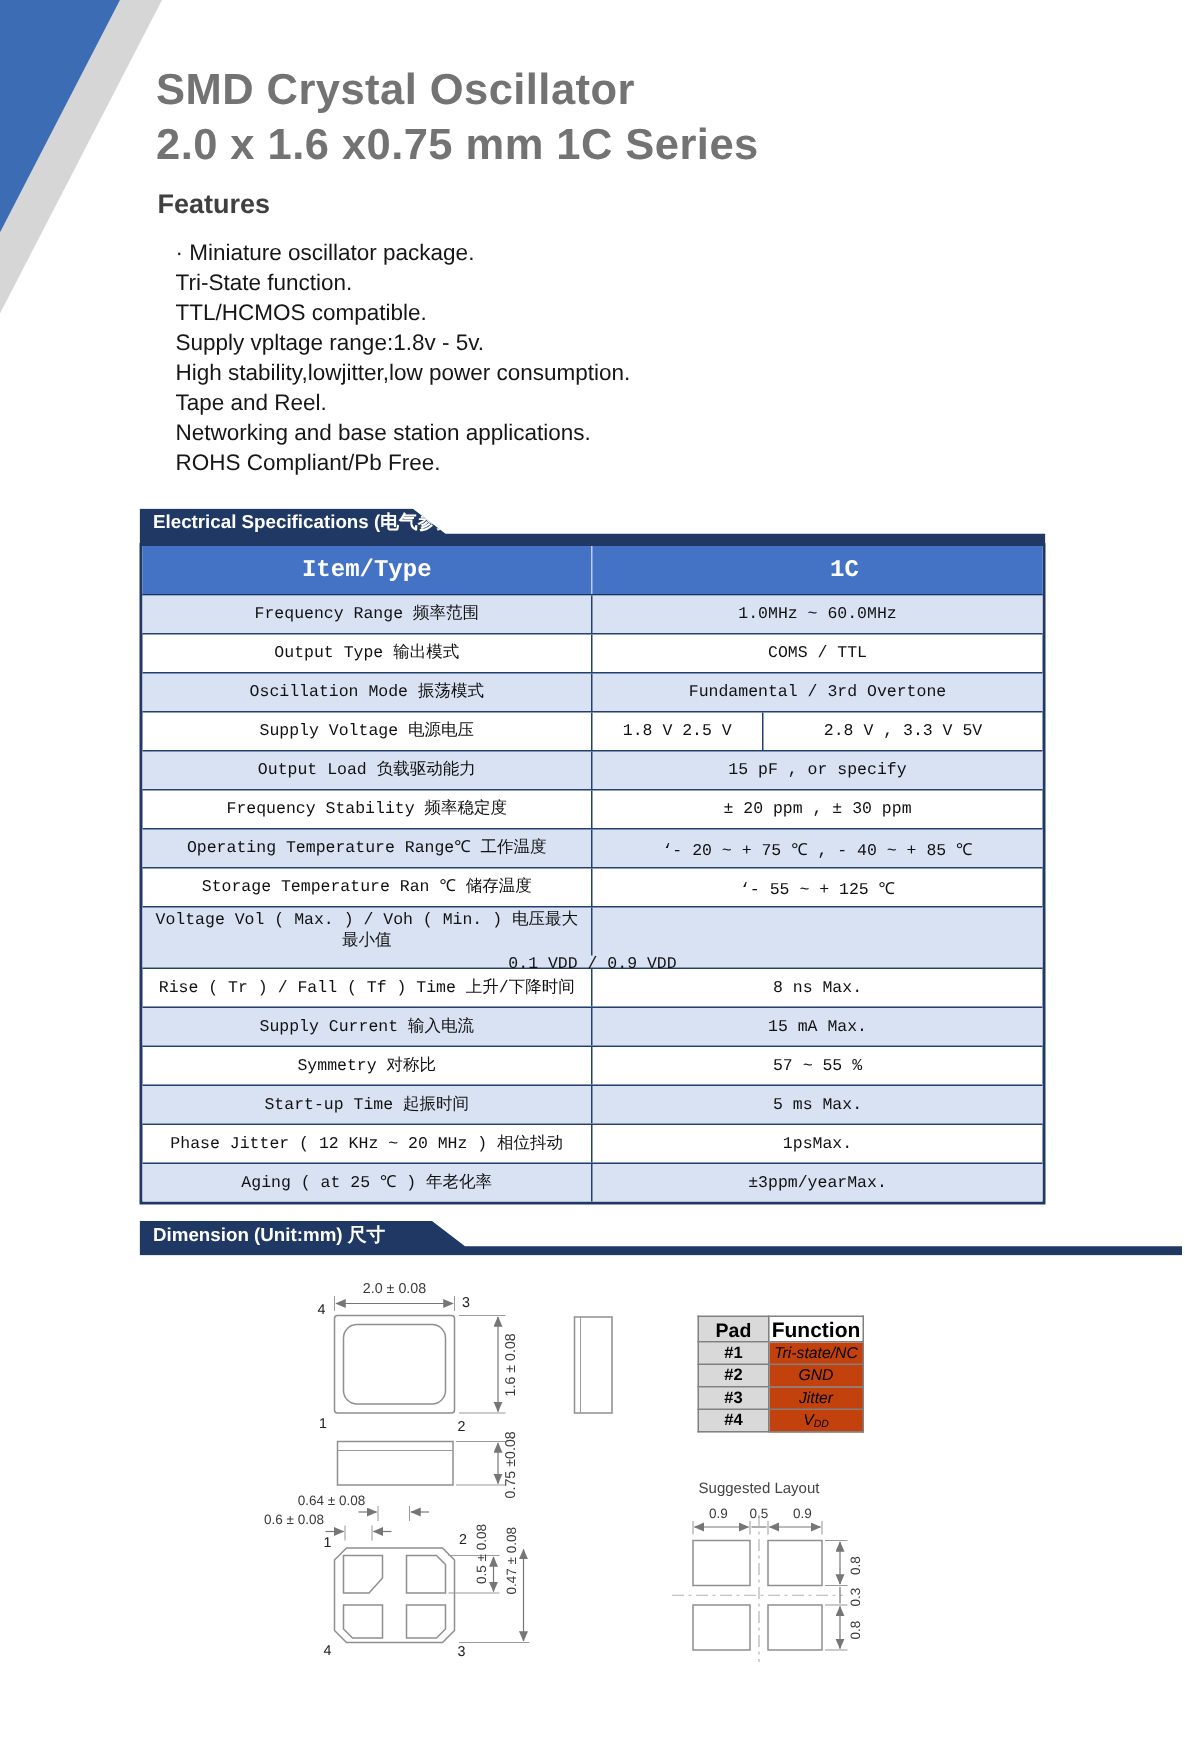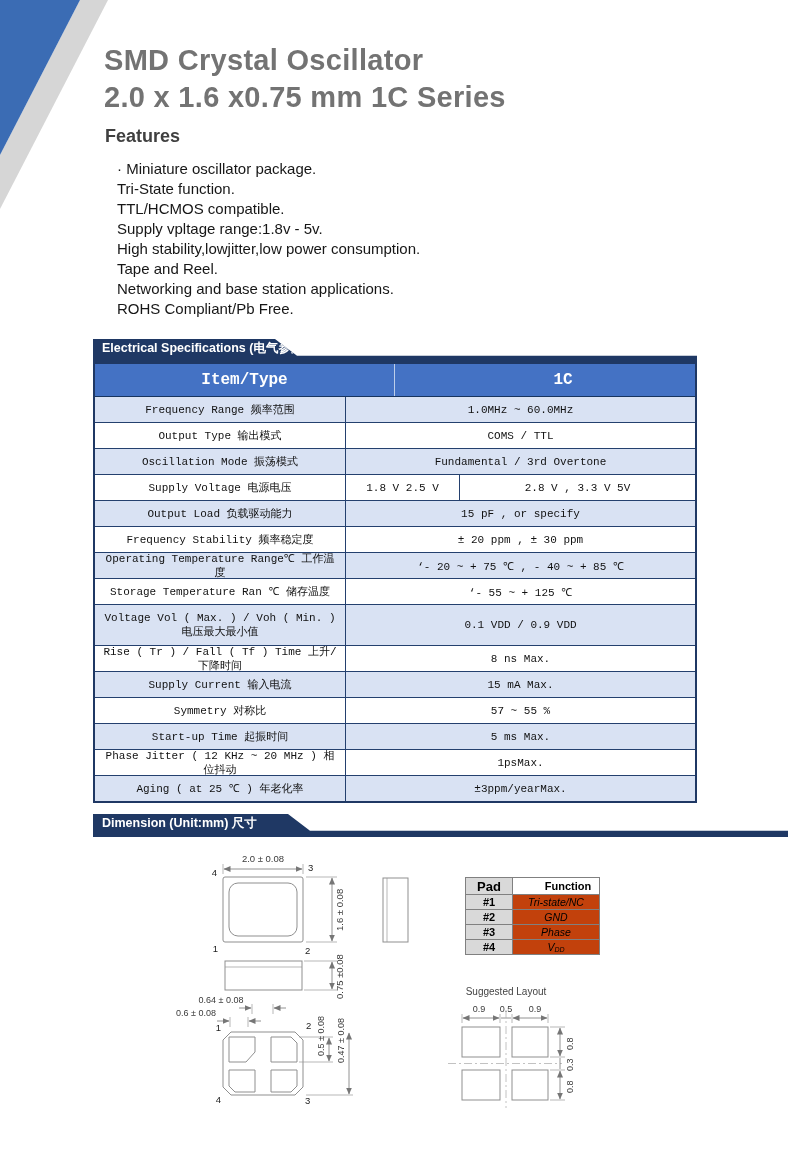--- a/index.html
+++ b/index.html
@@ -28,42 +28,42 @@
   .spec-table{position:absolute;left:93px;top:362px;width:604px;border:2px solid #1f3864;
               box-sizing:border-box;font-family:"Liberation Mono","DejaVu Sans Mono",monospace;}
   .spec-head{display:flex;height:32px;background:#4472c4;color:#fff;font-weight:bold;
              font-size:16px;border-bottom:1px solid #17345e;gap:36px;}
   .spec-head .c1{width:300px;display:flex;align-items:center;justify-content:center;
                  border-right:1px solid rgba(255,255,255,.65);box-sizing:border-box;}
   .spec-head .c2{flex:1;display:flex;align-items:center;justify-content:center;}
   .spec-row{display:flex;height:25px;font-size:11px;color:#111;border-top:1px solid #24406e;}
   .spec-row:first-child{border-top:none;}
   .spec-row.alt{background:#d9e2f3;}
-  .spec-row.tall{height:40px;}
-  .spec-item{width:251px;display:flex;align-items:center;justify-content:center;text-align:center;
+  .spec-row.tall{height:40px;flex-direction:column;}
+  .spec-item{width:300px;display:flex;align-items:center;justify-content:center;text-align:center;
              border-right:1px solid #24406e;box-sizing:border-box;line-height:14px;padding:2px 6px;}
   .spec-val{flex:1;display:flex;align-items:center;justify-content:center;text-align:right;}
   .spec-val.sub1{flex:none;width:114px;border-right:1px solid #24406e;box-sizing:border-box;}
   
   .drawings{position:absolute;left:90px;top:840px;width:700px;height:280px;}
   .drawings svg{position:absolute;left:0;top:0;}
   svg .shape{fill:none;stroke:#8f8f8f;stroke-width:1;}
   svg .dim{stroke:#767676;stroke-width:.8;fill:none;}
   svg .ext{stroke:#9a9a9a;stroke-width:.7;}
   svg .cl{stroke:#b3b3b3;stroke-width:.8;stroke-dasharray:8 3 2 3;fill:none;}
   svg text{font-family:"Liberation Sans",sans-serif;font-size:9.5px;fill:#3a3a3a;}
   svg text.small{font-size:9px;}
   svg text.pin{font-size:9.5px;fill:#222;}
   svg text.lt{font-size:10px;fill:#444;}
   
   .pad-table{position:absolute;left:375px;top:37px;border-collapse:collapse;
              font-family:"Liberation Sans",sans-serif;}
   .pad-table td,.pad-table th{border:1px solid #808080;text-align:center;padding:0;}
   .pad-table th.pad-h{width:46px;height:16px;background:#d9d9d9;font-size:13px;}
-  .pad-table th.fn-h{width:62px;font-size:11px;padding-left:24px;}
+  .pad-table th.fn-h{width:62px;font-size:14px;}
   .pad-table td.pad-c{background:#d9d9d9;font-size:11px;font-weight:bold;height:14px;}
   .pad-table td.fn-c{font-size:10.5px;background:#c2410c;font-style:italic;}
   .vsub{font-size:7px;vertical-align:-1px;}
 </style>
 </head>
 <body>
 
 <div class="page">
 
   <div class="deco-gray"></div>
@@ -281,21 +281,21 @@
           <tr>
             <td class="pad-c">#1</td>
             <td class="fn-c">Tri-state/NC</td>
           </tr>
           <tr>
             <td class="pad-c">#2</td>
             <td class="fn-c">GND</td>
           </tr>
           <tr>
             <td class="pad-c">#3</td>
-            <td class="fn-c">Phase</td>
+            <td class="fn-c">Jitter</td>
           </tr>
           <tr>
             <td class="pad-c">#4</td>
             <td class="fn-c">V<span class="vsub">DD</span></td>
           </tr>
         </tbody>
     </table>
   </div>
 
 </div>

